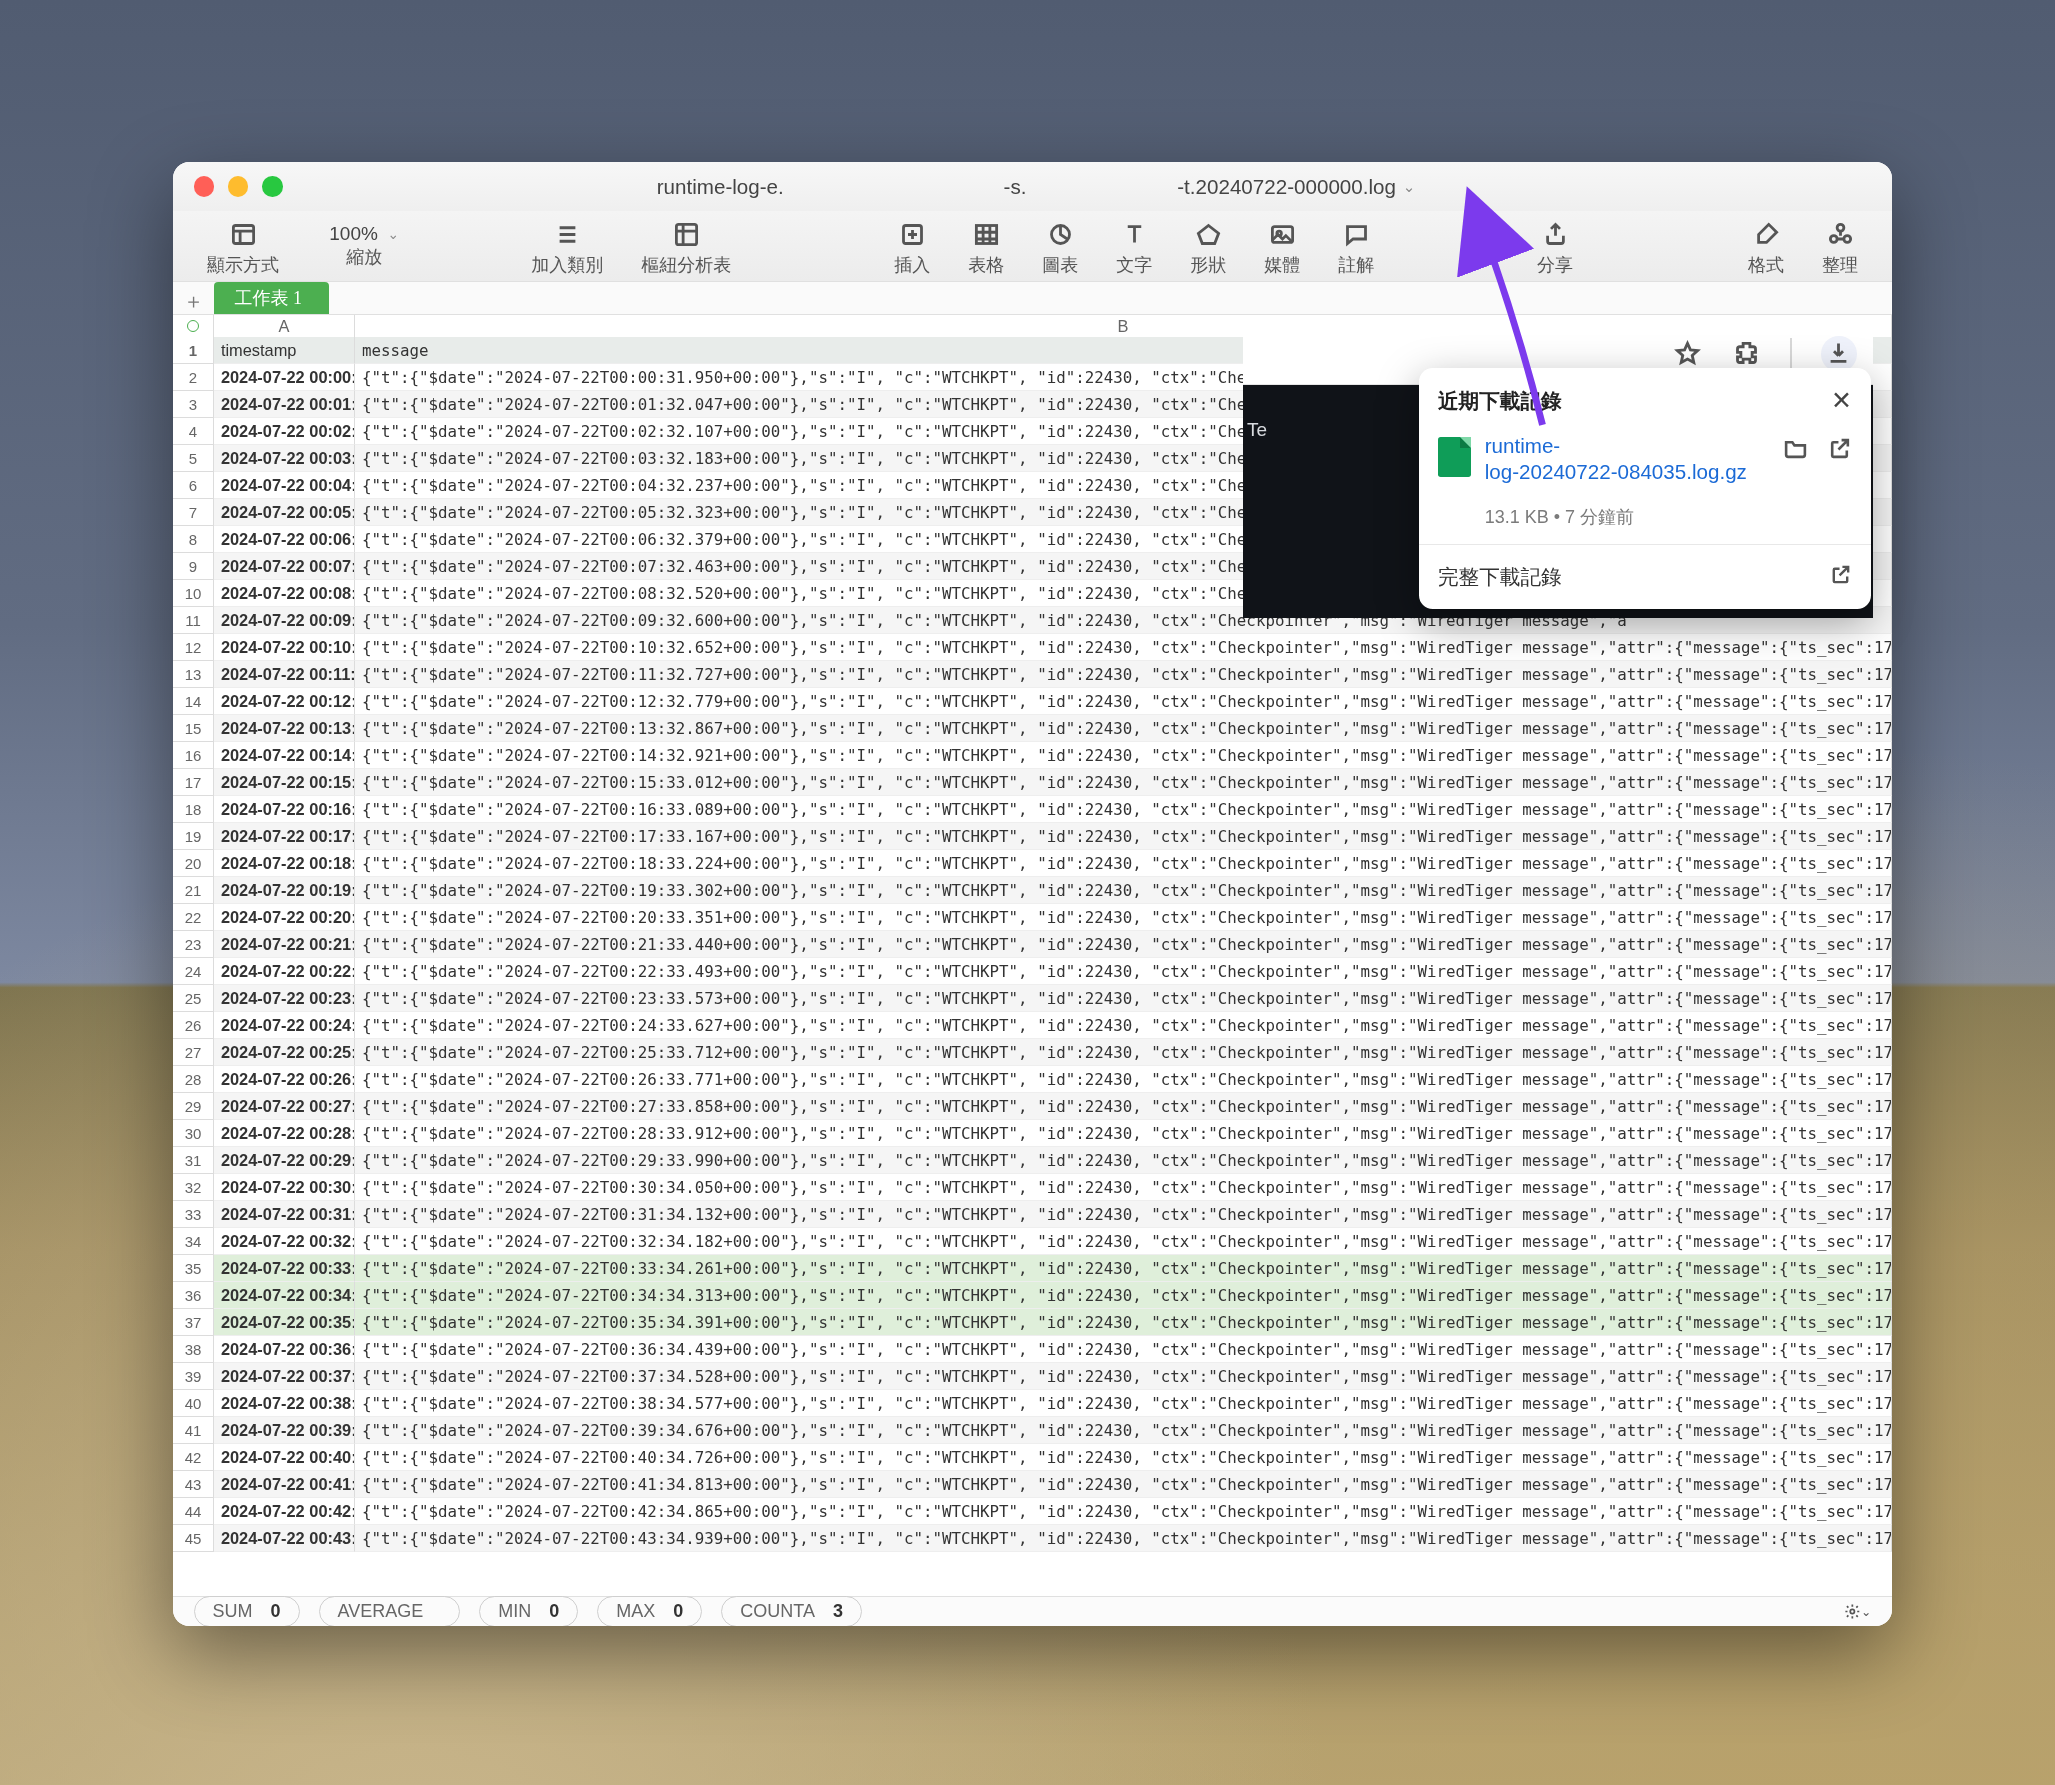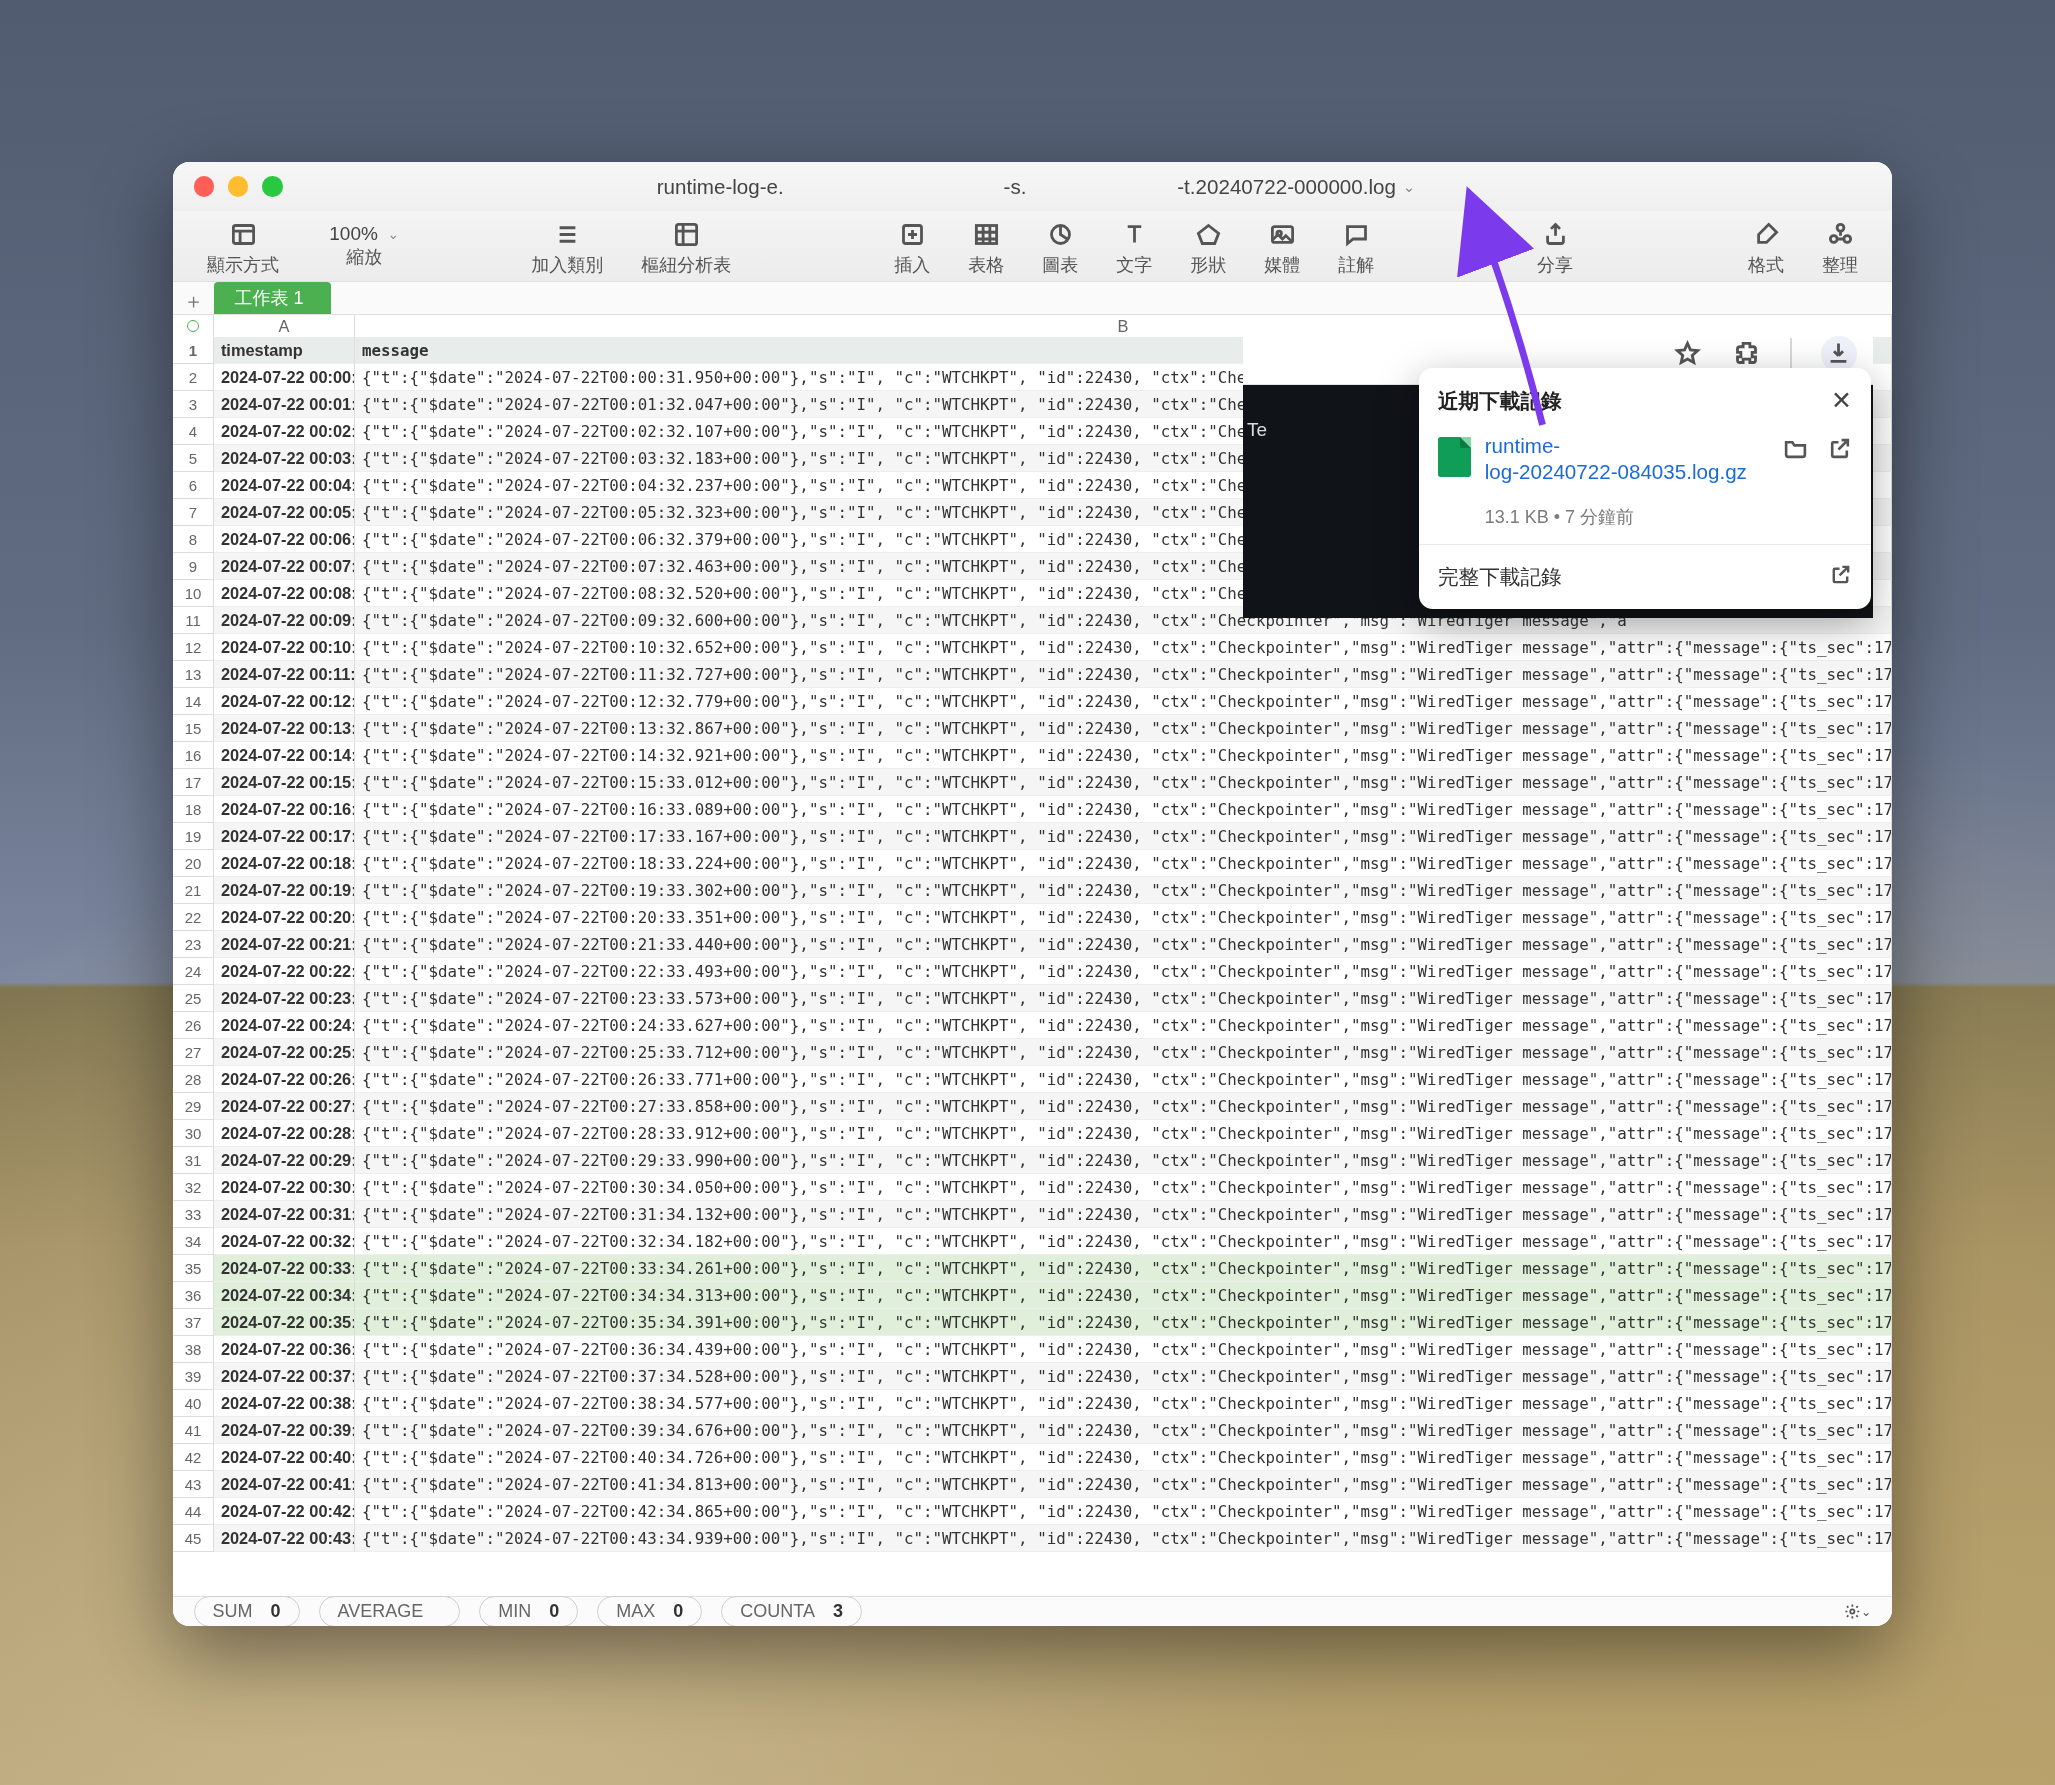--- a/index.html
+++ b/index.html
@@ -86,21 +86,21 @@
   .zoom-box .chev { font-size:13.7px; color:#888; }
   .spacer { flex:1; }
 
   .sheet-tabs {
     height: 33px; background:#fafafa; border-bottom:0.7px solid var(--border-light);
     display:flex; align-items:flex-end; padding-left:5.5px; gap:5.5px;
   }
   .plus-tab { width:30px; height:27px; display:flex; align-items:center; justify-content:center; color:#777; font-size:20.6px;}
   .sheet-tab {
     background:var(--tab-green); color:#fff; font-size:18px; font-weight:500;
-    padding: 4.1px 27px 4.1px 20.6px; border-radius:4.1px 4.1px 0 0;
+    padding: 4.1px 27px 4.1px 20.6px; border-radius:4.1px 4.1px 0 0;font-family:Liberation Serif, serif;
   }
 
   .grid-area { flex:1; display:flex; flex-direction:column; overflow:hidden; background:#fff;}
   .col-headers {
     display:flex; height:22px; background:#fff;
   }
   .corner { width:41px; border-right:0.7px solid var(--border-grid); display:flex;align-items:center;justify-content:center;}
   .corner .dot { width:12.3px;height:12.3px;border:1.7px solid #4caf50;border-radius:50%;}
   .colh { display:flex;align-items:center;justify-content:center; font-size:16.4px; color:#666; border-right:0.7px solid var(--border-grid);}
   .colh.A { width:141px;}
@@ -117,21 +117,21 @@
   .cell {
     border-right:0.7px solid var(--border-grid); border-bottom:0.7px solid #eee;
     display:flex; align-items:center; padding:0 6.9px; overflow:hidden; white-space:nowrap;
   }
   .cell.A { width:141px; font-weight:600;}
   .cell.B { flex:1; font-family: Menlo, Consolas, monospace; font-size:15.8px;}
   .row:nth-child(odd) .cell { background: var(--row-alt); }
   .row:nth-child(even) .cell { background: #fff; }
   .row.header .cell { background: var(--header-gray) !important; }
   .row.sel .cell { background: var(--row-sel) !important; }
-  .row.header .cell.A, .row.header .cell.B { font-weight:700; }
+  .row.header .cell.A, .row.header .cell.B { font-weight:400; }
 
   .status-bar {
     height:30px; border-top:0.7px solid var(--border-light);
     display:flex; align-items:center; gap:19px; padding:0 20.6px; font-size:18px; color:#555;
     background:#fbfbfb;
   }
   .stat-pill {
     display:flex; align-items:center; gap:18px; padding:4.1px 18px;
     border:1px solid #cfcfcf; border-radius:20.6px;
   }

